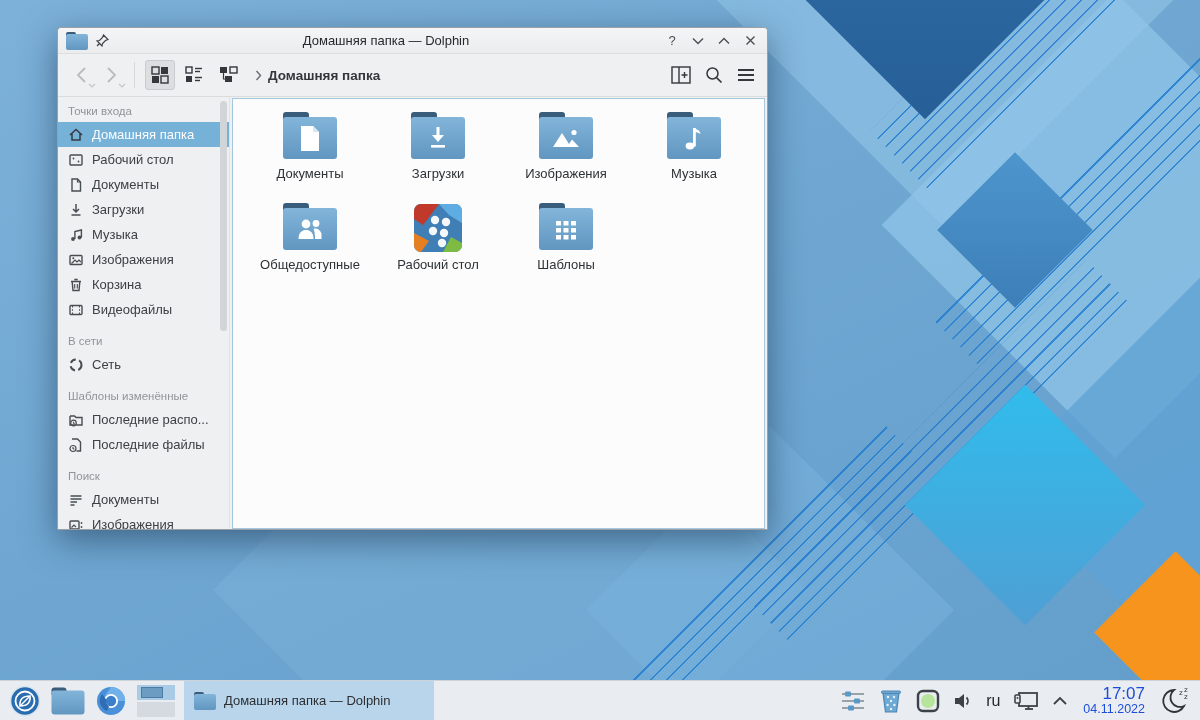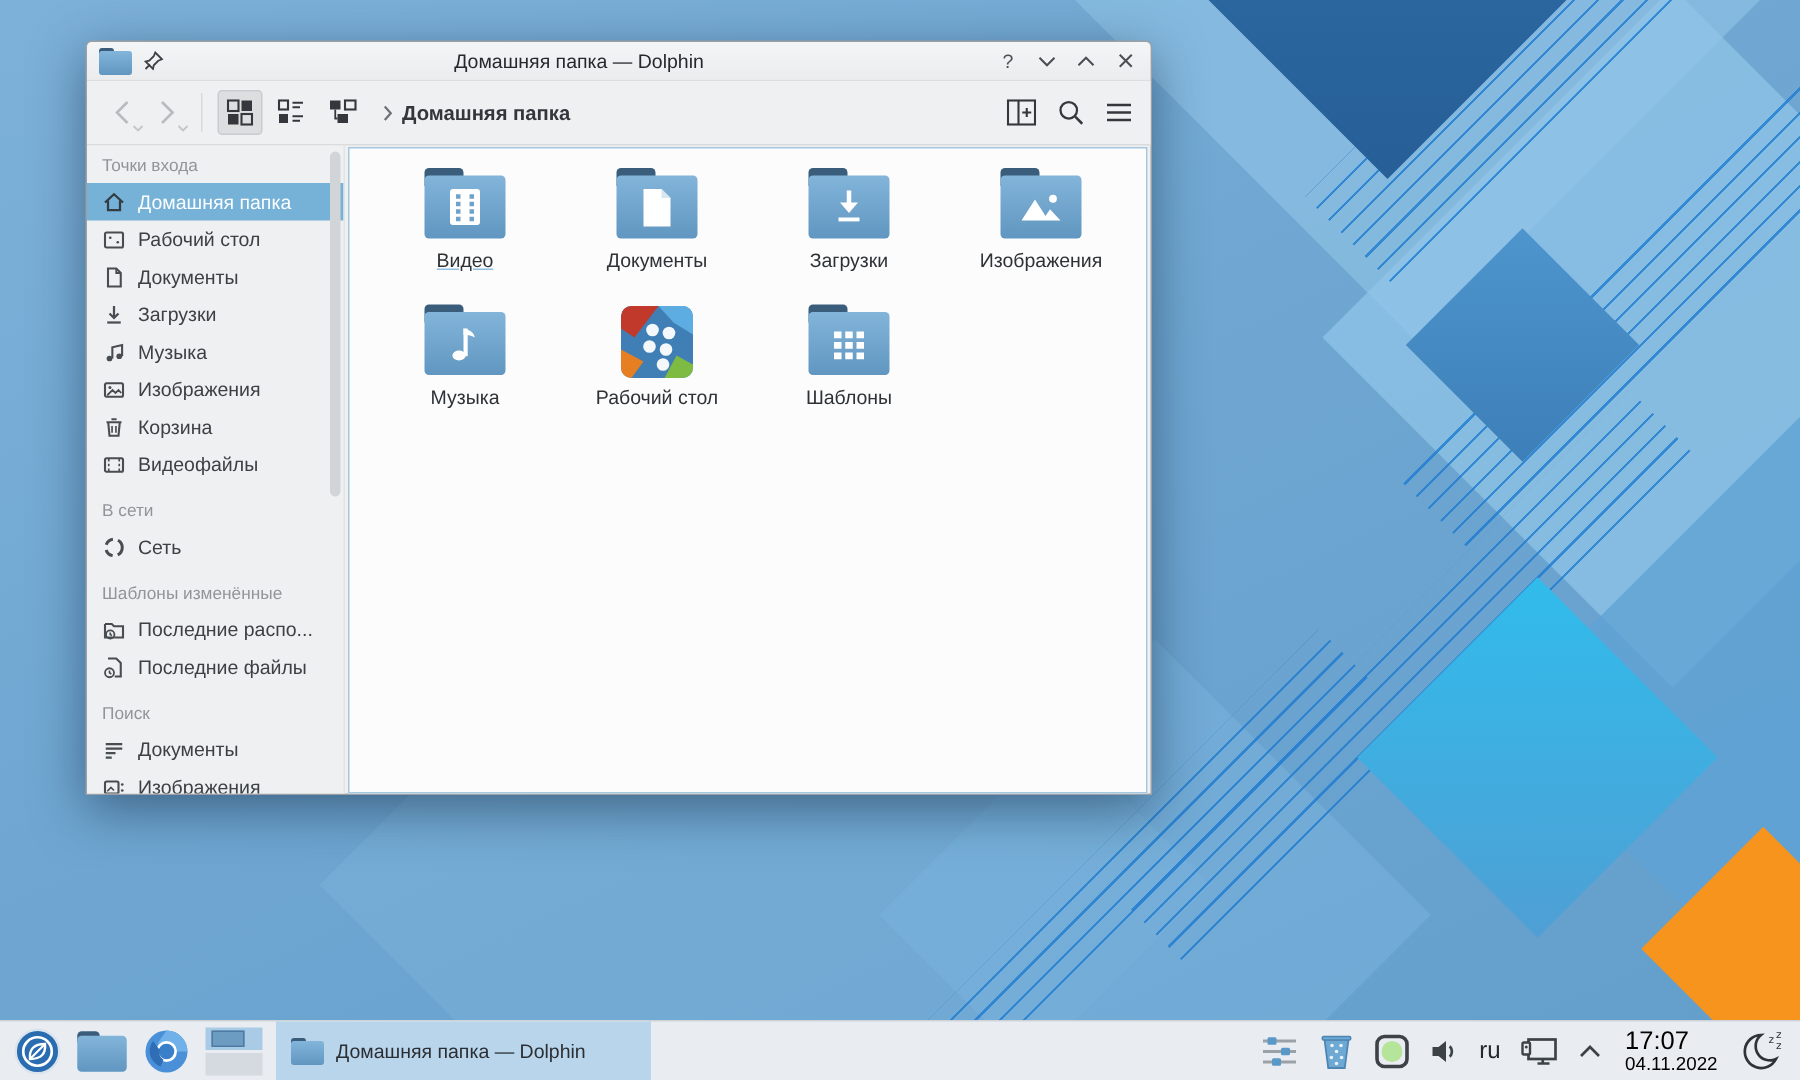--- a/index.html
+++ b/index.html
@@ -91,21 +91,21 @@
   .pager { width:38px; height:36px; display:flex; flex-direction:column; gap:2px; padding:2px 0; }
   .pager .vd { flex:1; background:#d4dae0; }
   .pager .vd.active { background:#a9cbe5; position:relative; }
   .pager .vd.active .w { position:absolute; left:4px; top:2px; width:22px; height:11px; background:#6d9cc2; border:1px solid #4e7ba3; }
   .taskbtn { height:40px; display:flex; align-items:center; gap:8px; padding:0 14px 0 10px;
     background:#b9d5eb; min-width:250px; }
   .taskbtn .tlabel { font-size:13px; color:#2b2f33; white-space:nowrap; }
   .tb-spacer { flex:1; }
   .tray { display:flex; align-items:center; gap:13px; color:#3c4246; }
   .kbd-layout { font-size:16px; color:#24292d; }
-  .clock { text-align:left; color:#000000; line-height:1.05; margin:0 2px; }
+  .clock { text-align:right; color:#1d4ed8; line-height:1.05; margin:0 2px; }
   .clock .time { font-size:17px; }
   .clock .date { font-size:12.5px; }
   .mini-folder { position:relative; width:22px; height:18px; }
   .mini-folder .fl { position:absolute; left:0; top:0; width:10px; height:5px; background:#3b5d7c; border-radius:2px 2px 0 0;}
   .mini-folder .bd { position:absolute; left:0; top:2px; width:22px; height:16px; background:linear-gradient(#83b5da,#6096c0); border-radius:2px;}
 </style>
 </head>
 <body>
 
 <div class="desktop">
@@ -328,41 +328,20 @@
             </svg>
           <span>Изображения</span>
         </div>
 
         <div class="places-scrollbar"></div>
       </div>
 
       <div class="view-col">
         <div class="folderview">
 
-          <div class="fitem">
-            <div class="ficon">
-                <div class="folder-flap"></div>
-              <div class="folder-body">
-                <svg width="22" height="26" viewBox="0 0 22 26">
-                    <rect x="1" y="1" width="20" height="24" rx="2" fill="#fff"></rect>
-                    <g fill="#6fa3c9">
-                      <rect x="5" y="4.5" width="3" height="3"></rect>
-                      <rect x="14" y="4.5" width="3" height="3"></rect>
-                      <rect x="5" y="9.5" width="3" height="3"></rect>
-                      <rect x="14" y="9.5" width="3" height="3"></rect>
-                      <rect x="5" y="14.5" width="3" height="3"></rect>
-                      <rect x="14" y="14.5" width="3" height="3"></rect>
-                      <rect x="5" y="19.5" width="3" height="3"></rect>
-                      <rect x="14" y="19.5" width="3" height="3"></rect>
-                    </g>
-                  </svg>
-              </div>
-              </div>
-            <div class="flabel hovered">Видео</div>
-          </div>
 
           <div class="fitem">
             <div class="ficon">
                 <div class="folder-flap"></div>
               <div class="folder-body">
                 <svg width="22" height="27" viewBox="0 0 22 27">
                     <path d="M2 1 H14 L20 7 V26 H2 Z" fill="#fff"></path>
                     <path d="M14 1 V7 H20 Z" fill="#d8e6f0"></path>
                   </svg>
               </div>
@@ -404,20 +383,34 @@
                 <svg width="20" height="26" viewBox="0 0 20 26">
                     <ellipse cx="6" cy="21" rx="4.4" ry="3.4" fill="#fff"></ellipse>
                     <rect x="9" y="3" width="2.8" height="18.5" fill="#fff"></rect>
                     <path d="M9 3 C13 4 16 5.5 16.5 9 C14.5 7.5 12 7 9 7.4 Z" fill="#fff"></path>
                   </svg>
               </div>
               </div>
             <div class="flabel">Музыка</div>
           </div>
 
+          <div class="fitem">
+            <div class="ficon">
+                <div class="folder-flap"></div>
+              <div class="folder-body">
+                <svg width="28" height="24" viewBox="0 0 28 24">
+                    <circle cx="10" cy="7" r="4.4" fill="#fff"></circle>
+                    <path d="M2.5 22 C2.5 15.5 6 13 10 13 C14 13 17.5 15.5 17.5 22 Z" fill="#fff"></path>
+                    <circle cx="20" cy="6.5" r="3.4" fill="#fff"></circle>
+                    <path d="M17.5 11.8 C19 11 23.5 11.3 25.5 16.5 V22 H19 C19 18 18.7 14.5 17.5 11.8 Z" fill="#fff"></path>
+                  </svg>
+              </div>
+              </div>
+            <div class="flabel">Общедоступные</div>
+          </div>
 
           <div class="fitem">
             <div class="ficon">
               <svg width="50" height="50" viewBox="0 0 50 50" style="position:absolute;left:4px;top:0">
                 <defs>
                     <clipPath id="rsq">
                       <rect x="1" y="1" width="48" height="48" rx="7"></rect>
                     </clipPath>
                   </defs>
                 <g clip-path="url(#rsq)">

